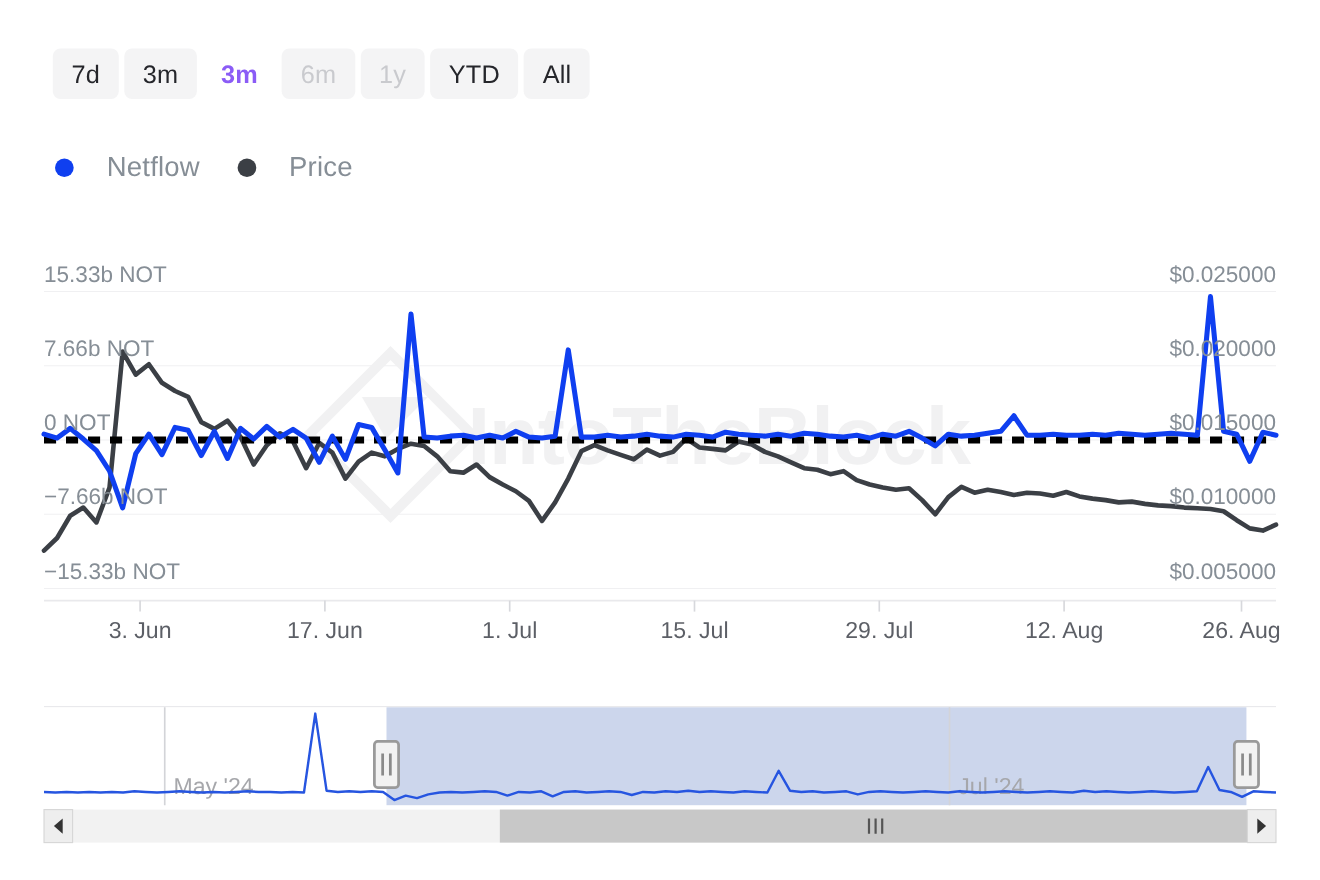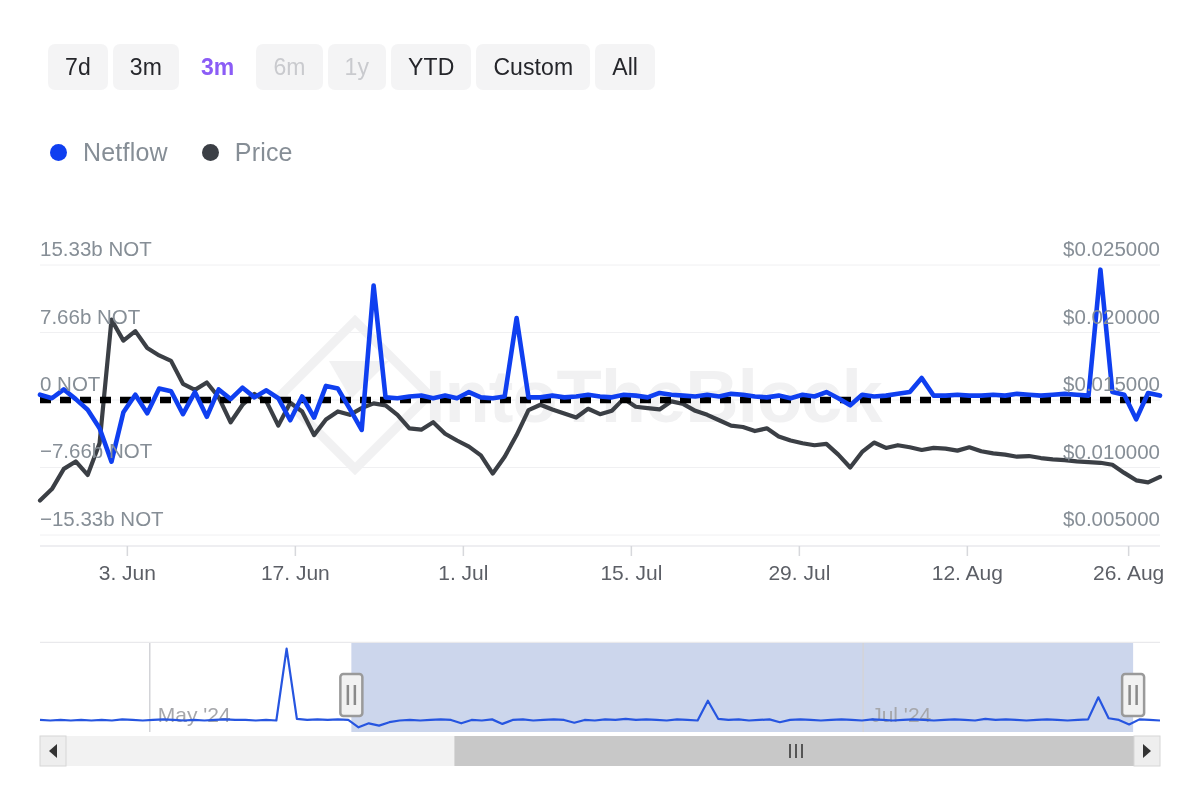--- a/index.html
+++ b/index.html
@@ -55,21 +55,21 @@
     position: absolute;
     left: 50px; top: 130px;
     display: flex;
     align-items: center;
     gap: 34px;
     height: 44px;
   }
   .legend-item {
     display: flex;
     align-items: center;
-    gap: 16px;
+    gap: 30px;
     cursor: pointer;
   }
   .legend-dot {
     width: 17px; height: 17px;
     border-radius: 50%;
     display: block;
   }
   .legend-label {
     font-size: 25px;
     color: #868e96;
@@ -119,21 +119,20 @@
 
 <div id="app">
 
   <div class="range-bar" id="range-bar">
       <button class="range-btn">7d</button>
       <button class="range-btn">3m</button>
       <button class="range-btn selected">3m</button>
       <button class="range-btn disabled">6m</button>
       <button class="range-btn disabled">1y</button>
       <button class="range-btn">YTD</button>
-      <button class="range-btn">Custom</button>
       <button class="range-btn">All</button>
     </div>
 
   <div class="legend" id="legend">
       <div class="legend-item">
         <span class="legend-dot" style="background: rgb(15, 63, 240);"></span>
         <span class="legend-label">Netflow</span>
       </div>
       <div class="legend-item">
         <span class="legend-dot" style="background: rgb(59, 63, 69);"></span>

